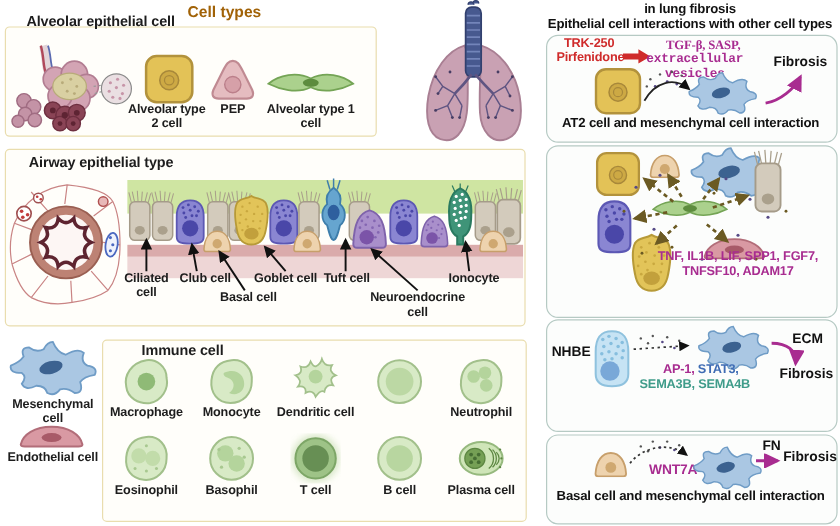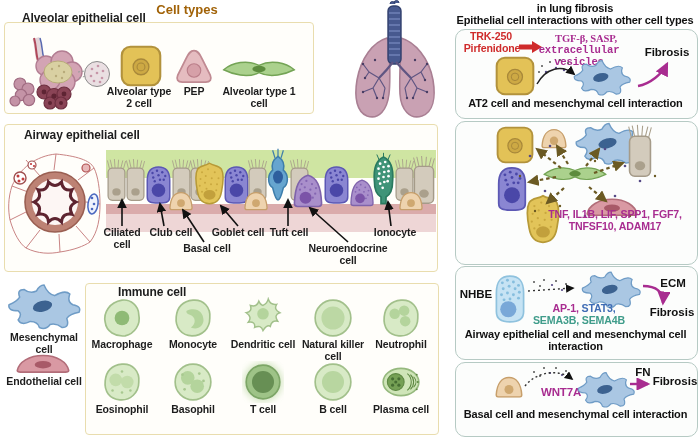--- a/index.html
+++ b/index.html
@@ -305,21 +305,21 @@
         <circle cx="92" cy="80" r="1.2"></circle>
         <circle cx="94" cy="92" r="1.2"></circle>
         <circle cx="80" cy="98" r="1.2"></circle>
         <circle cx="74" cy="98" r="1.2"></circle>
         <circle cx="42" cy="60" r="1.2"></circle>
         <circle cx="82" cy="60" r="1.2"></circle>
       </g>
 </svg>
 
 <div class="abs cream" style="left:4px;top:124px;width:432px;height:146px;"></div>
-<div class="abs boxtitle" style="left:24px;top:128px;">Airway epithelial cell</div>
+<div class="abs boxtitle" style="left:24px;top:128px;">Airway epithelial type</div>
 
 <svg class="abs" style="left:6px;top:148px;" width="98" height="108" viewBox="0 0 98 108">
   <g stroke="#c98484" stroke-width="1" fill="none">
     <path d="M50,6 L48,22 M20,12 L34,28 M6,38 L22,44 M4,72 L20,64 M20,100 L34,82 M54,104 L53,86 M84,94 L70,78 M94,56 L80,54 M88,20 L72,32"></path>
     <path d="M50,6 C30,8 14,20 6,38 M50,6 C70,8 84,12 88,20 M6,38 C2,50 2,62 4,72 M4,72 C8,86 14,96 20,100 M20,100 C32,106 44,106 54,104 M54,104 C68,102 78,98 84,94 M84,94 C92,84 94,70 94,56 M94,56 C94,42 92,28 88,20"></path>
   </g>
   <circle cx="49" cy="54" r="30" fill="#bd8274" stroke="#9a5f52" stroke-width="1.6"></circle>
   <circle cx="49" cy="54" r="23" fill="#fdf6f4"></circle>
   <path d="M70,54 Q61.4,58 66,66.3 Q56.6,64.5 55.5,74 Q49,67 42.5,74 Q41.4,64.5 32,66.3 Q36.6,58 28,54 Q36.6,50 32,41.7 Q41.4,43.5 42.5,34 Q49,41 55.5,34 Q56.6,43.5 66,41.7 Q61.4,50 70,54 Z" fill="#fdf6f4" stroke="#5e2430" stroke-width="3"></path>
   <circle cx="14" cy="30" r="6" fill="#fff" stroke="#a05050" stroke-width="1.4"></circle>
@@ -429,21 +429,20 @@
   <g fill="#b4d49c">
         <circle cx="14" cy="16" r="5"></circle>
         <circle cx="23" cy="13" r="5"></circle>
         <circle cx="24" cy="23" r="5"></circle>
       </g>
 </svg>
 
 <div class="abs lbl" style="left:84px;top:339px;width:76px;">Macrophage</div>
 <div class="abs lbl" style="left:155px;top:339px;width:76px;">Monocyte</div>
 <div class="abs lbl" style="left:225px;top:339px;width:76px;">Dendritic cell</div>
-<div class="abs lbl" style="left:295px;top:339px;width:76px;">Natural killer cell</div>
 <div class="abs lbl" style="left:363px;top:339px;width:76px;">Neutrophil</div>
 
 <svg class="abs" style="left:101px;top:361px;" width="42" height="42" viewBox="0 0 40 40">
   <path d="M20,3 C30,2 37,10 36,20 C36,30 28,38 18,37 C8,36 3,29 4,19 C5,9 10,4 20,3 Z" fill="#d8eac6" stroke="#a2c08b" stroke-width="1.6"></path>
   <g fill="#c2dcaa">
         <circle cx="14" cy="18" r="6"></circle>
         <circle cx="25" cy="20" r="6"></circle>
       </g>
   <g fill="#a8c890">
         <circle cx="11" cy="28" r="1.2"></circle>
@@ -622,24 +621,20 @@
 <svg class="abs" style="left:580px;top:270px;" width="62" height="40" viewBox="0 0 100 62">
       <use href="#sym-mesenchymal"></use>
     </svg>
 <div class="abs fib" style="left:652px;top:277px;width:42px;">ECM</div>
 <svg class="abs" style="left:638px;top:281px;" width="32" height="28" viewBox="0 0 32 28">
   <path d="M5,5 C18,5 26,11 25,22" stroke="#a82c90" stroke-width="2.4" fill="none" marker-end="url(#mArrM)"></path>
 </svg>
 <div class="abs fib" style="left:648px;top:306px;width:48px;">Fibrosis</div>
 <div class="abs med" style="left:528px;top:303px;width:112px;"><span class="mag">AP-1, </span><span class="blu">STAT3,</span></div>
 <div class="abs med tea" style="left:516px;top:315px;width:126px;">SEMA3B, SEMA4B</div>
-<div class="abs cap" style="left:459px;top:328px;width:233px;font-size:11px;">
-  <div>Airway epithelial cell and mesenchymal cell</div>
-  <div>interaction</div>
-</div>
 
 <div class="abs panel" style="left:455px;top:362px;width:241px;height:73px;"></div>
 <svg class="abs" style="left:494px;top:374px;" width="30" height="25" viewBox="0 0 40 30">
       <use href="#sym-basal"></use>
     </svg>
 <svg class="abs" style="left:522px;top:366px;" width="56" height="24" viewBox="0 0 56 24">
   <g fill="#555">
         <circle cx="12" cy="6" r="1"></circle>
         <circle cx="22" cy="2" r="1"></circle>
         <circle cx="34" cy="2" r="1"></circle>

